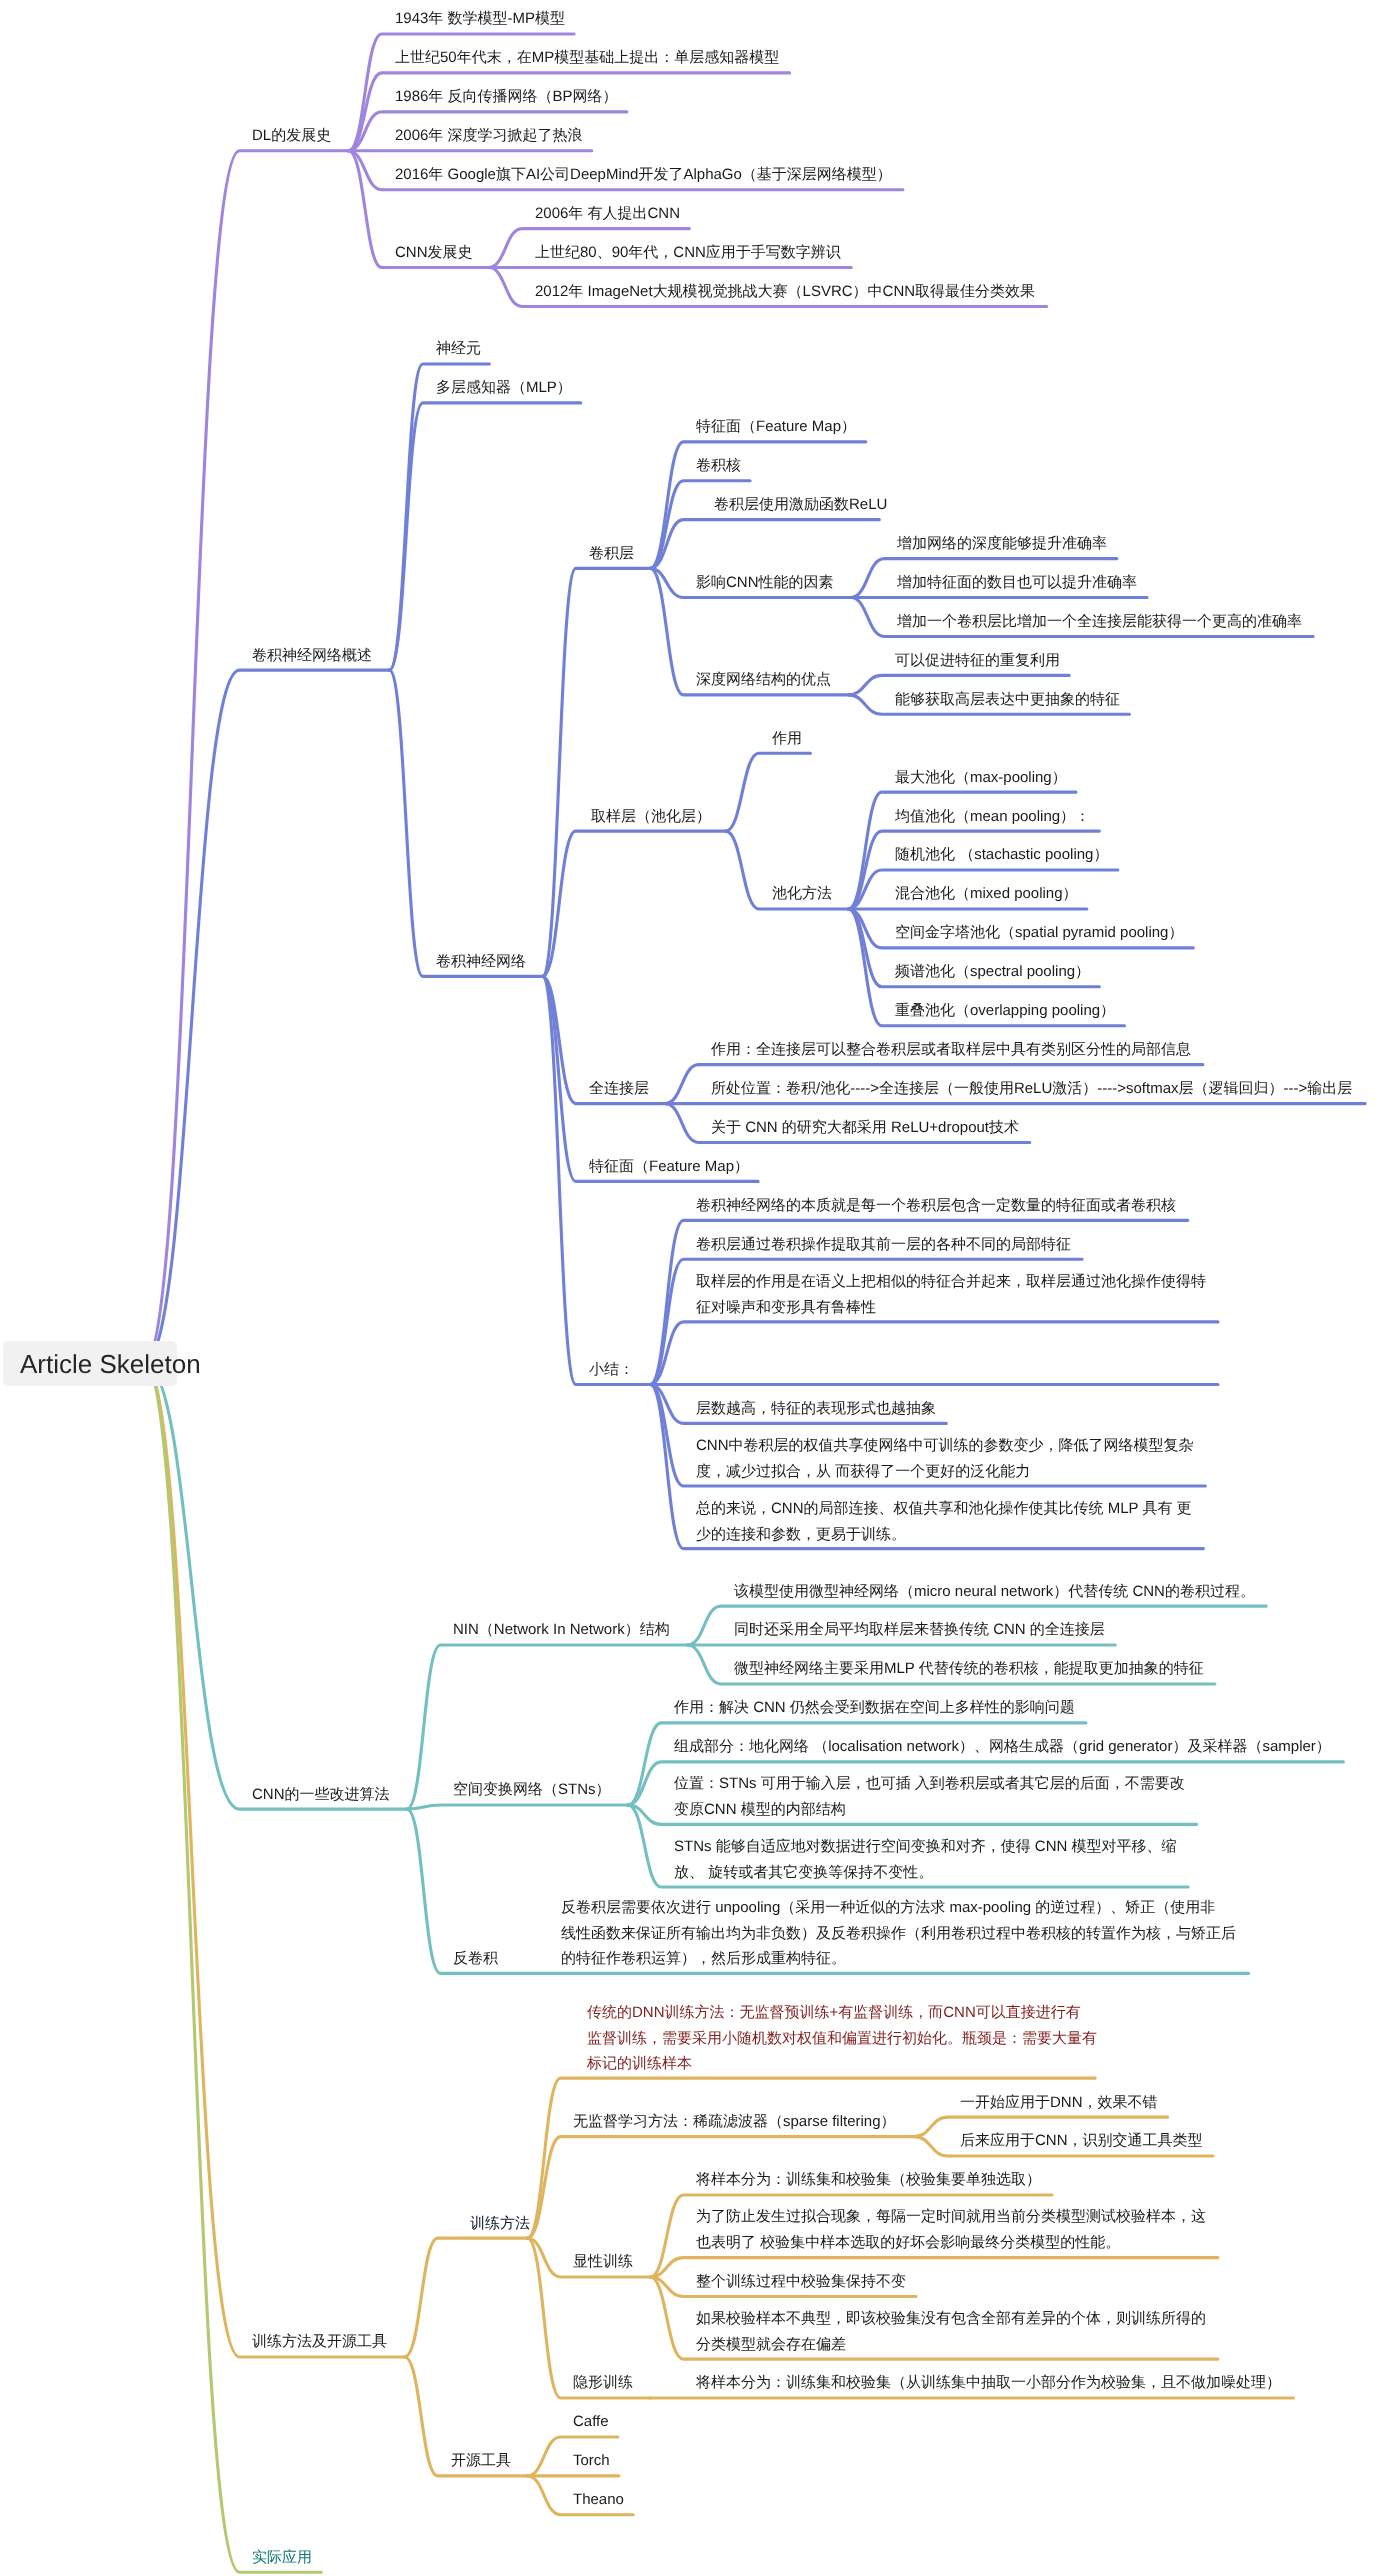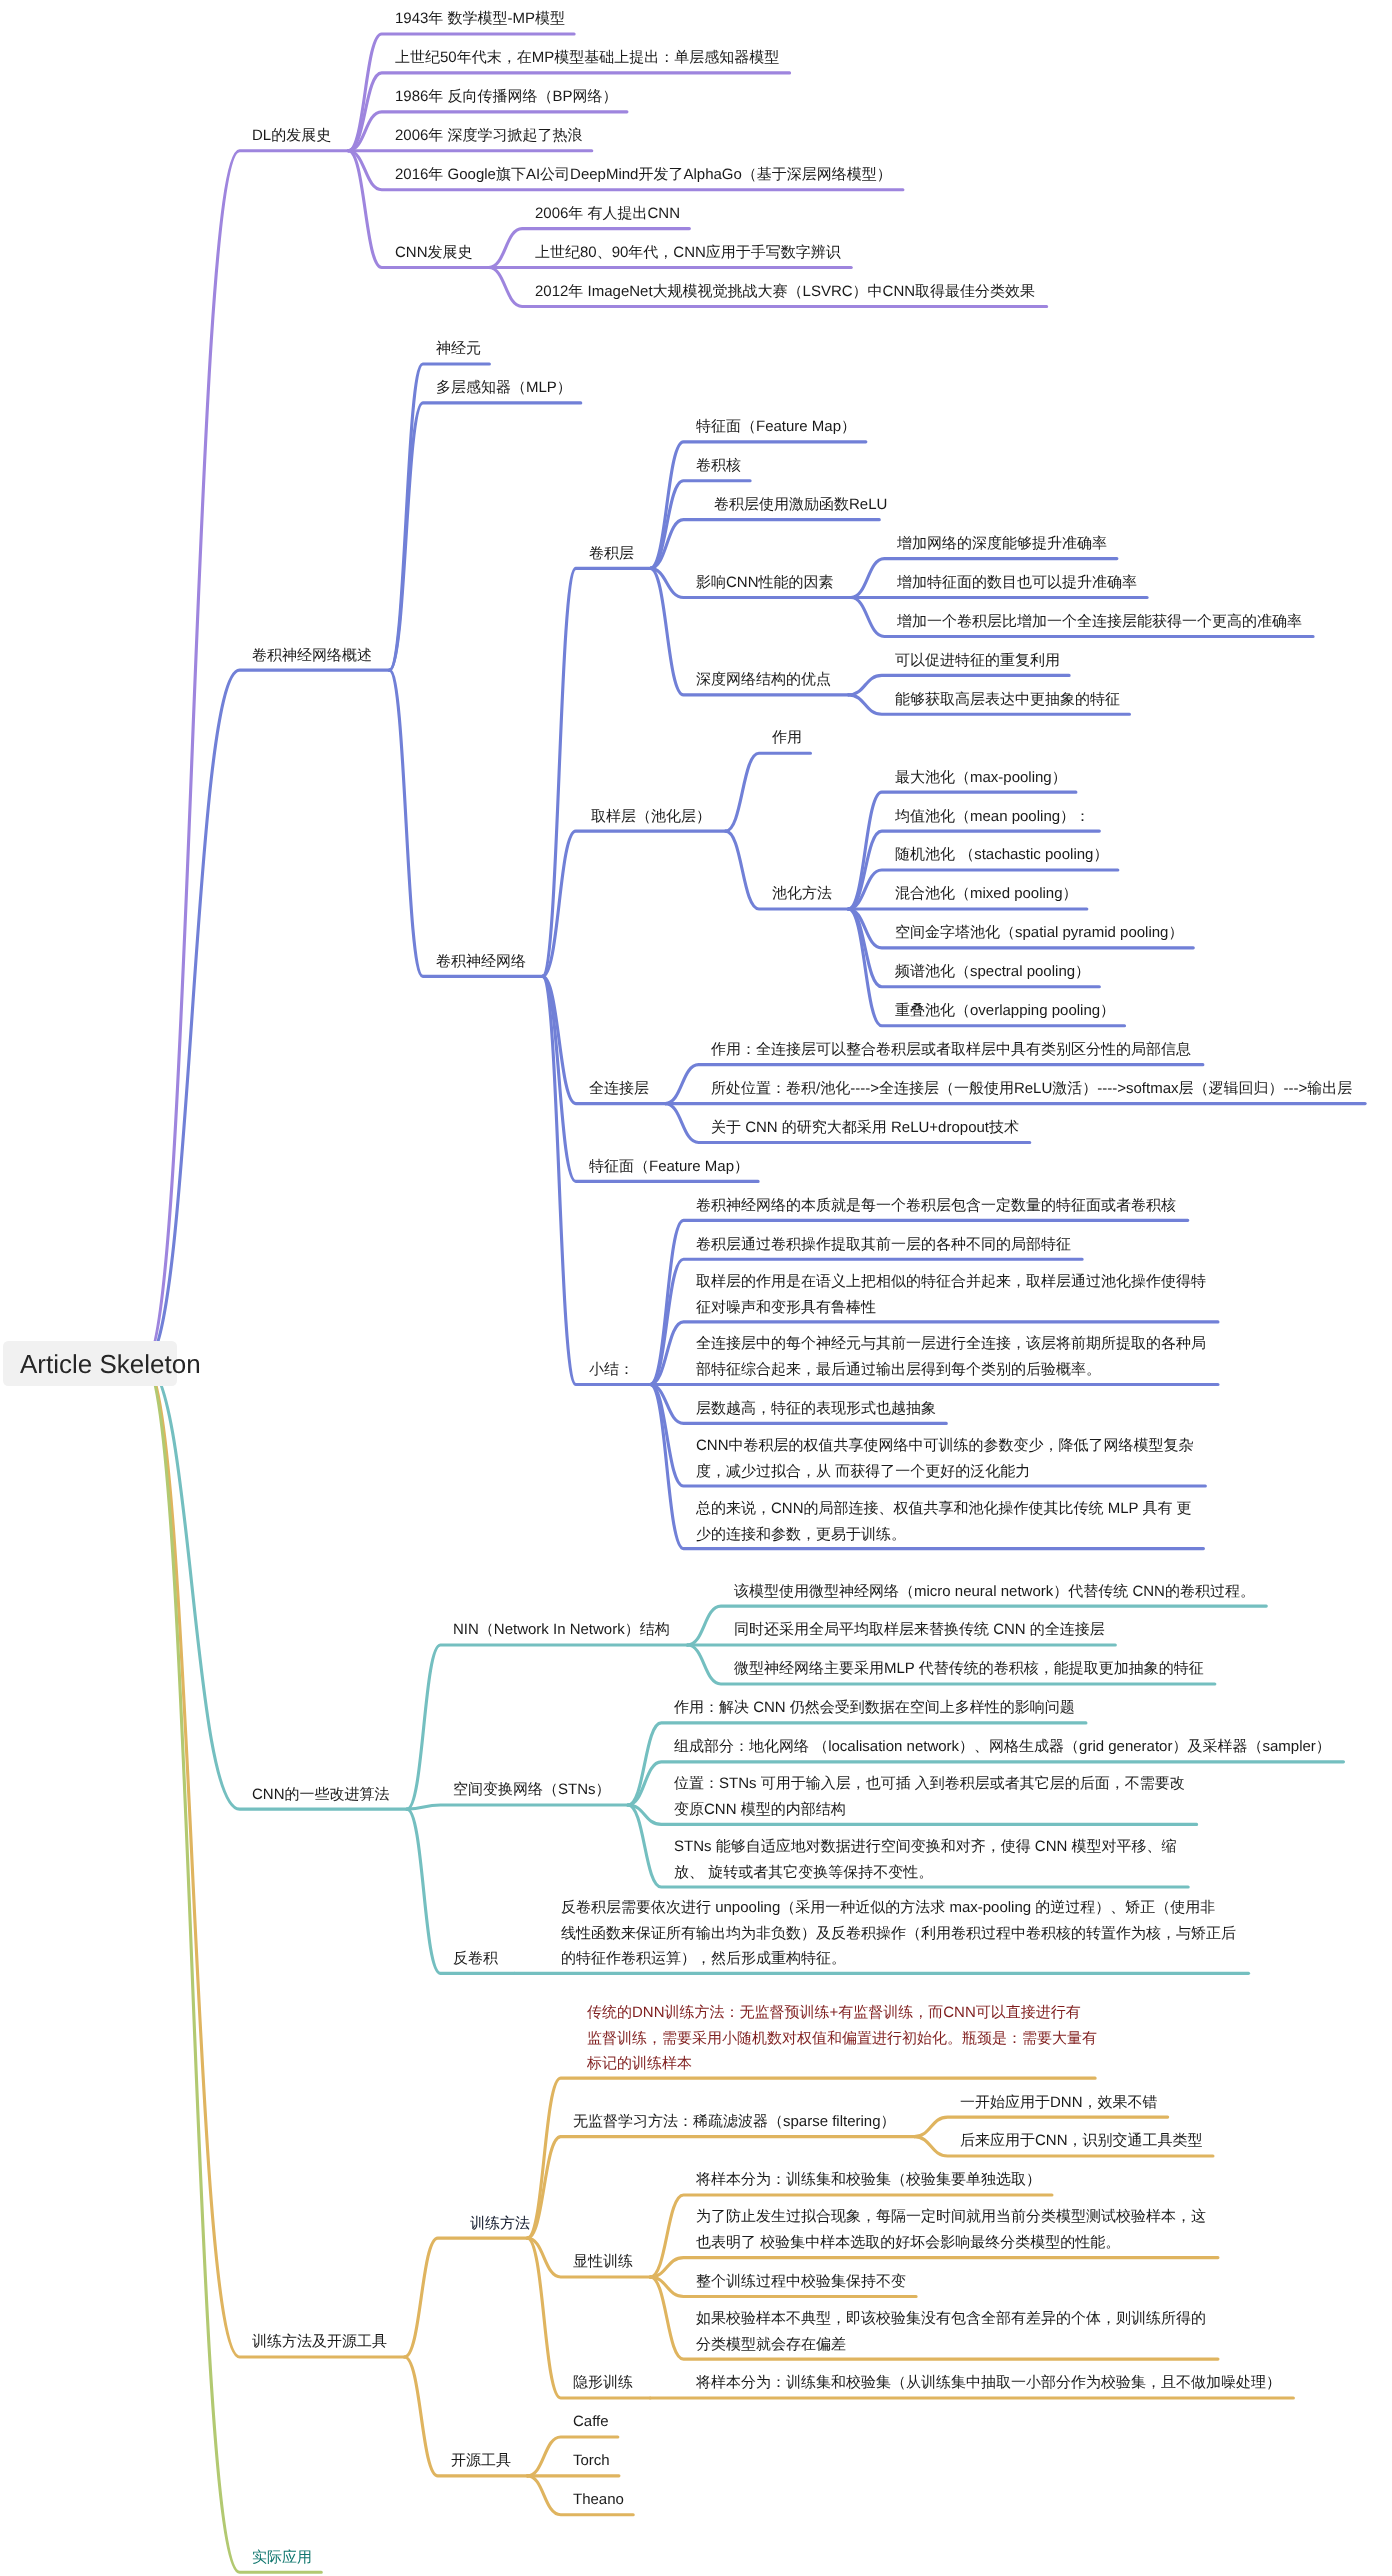--- a/index.html
+++ b/index.html
@@ -117,41 +117,39 @@
     <div class="node" style="color: rgb(26, 26, 26); left: 696px; top: 453px;">卷积核</div>
     <div class="node" style="color: rgb(26, 26, 26); left: 696px; top: 492px; margin-left: 18px;">卷积层使用激励函数ReLU</div>
     <div class="node" style="color: rgb(26, 26, 26); left: 897px; top: 531px;">增加网络的深度能够提升准确率</div>
     <div class="node" style="color: rgb(26, 26, 26); left: 897px; top: 570px;">增加特征面的数目也可以提升准确率</div>
     <div class="node" style="color: rgb(26, 26, 26); left: 897px; top: 609px;">增加一个卷积层比增加一个全连接层能获得一个更高的准确率</div>
     <div class="node" style="color: rgb(26, 26, 26); left: 696px; top: 570px;">影响CNN性能的因素</div>
     <div class="node" style="color: rgb(26, 26, 26); left: 895px; top: 648px;">可以促进特征的重复利用</div>
     <div class="node" style="color: rgb(26, 26, 26); left: 895px; top: 687px;">能够获取高层表达中更抽象的特征</div>
     <div class="node" style="color: rgb(26, 26, 26); left: 696px; top: 667px;">深度网络结构的优点</div>
     <div class="node" style="color: rgb(26, 26, 26); left: 589px; top: 541px;">卷积层</div>
-    <div class="node" style="color: rgb(26, 26, 26); left: 772px; top: 726px; font-family: Liberation Mono, monospace;">作用</div>
+    <div class="node" style="color: rgb(26, 26, 26); left: 772px; top: 726px;">作用</div>
     <div class="node" style="color: rgb(26, 26, 26); left: 895px; top: 765px;">最大池化（max-pooling）</div>
     <div class="node" style="color: rgb(26, 26, 26); left: 895px; top: 804px;">均值池化（mean pooling）：</div>
     <div class="node" style="color: rgb(26, 26, 26); left: 895px; top: 842px;">随机池化 （stachastic pooling）</div>
     <div class="node" style="color: rgb(26, 26, 26); left: 895px; top: 881px;">混合池化（mixed pooling）</div>
     <div class="node" style="color: rgb(26, 26, 26); left: 895px; top: 920px;">空间金字塔池化（spatial pyramid pooling）</div>
     <div class="node" style="color: rgb(26, 26, 26); left: 895px; top: 959px;">频谱池化（spectral pooling）</div>
     <div class="node" style="color: rgb(26, 26, 26); left: 895px; top: 998px;">重叠池化（overlapping pooling）</div>
     <div class="node" style="color: rgb(26, 26, 26); left: 772px; top: 881px;">池化方法</div>
     <div class="node" style="color: rgb(26, 26, 26); left: 591px; top: 804px;">取样层（池化层）</div>
     <div class="node" style="color: rgb(26, 26, 26); left: 711px; top: 1037px;">作用：全连接层可以整合卷积层或者取样层中具有类别区分性的局部信息</div>
     <div class="node" style="color: rgb(26, 26, 26); left: 711px; top: 1076px;">所处位置：卷积/池化----&gt;全连接层（一般使用ReLU激活）----&gt;softmax层（逻辑回归）---&gt;输出层</div>
     <div class="node" style="color: rgb(26, 26, 26); left: 711px; top: 1115px;">关于 CNN 的研究大都采用 ReLU+dropout技术</div>
     <div class="node" style="color: rgb(26, 26, 26); left: 589px; top: 1076px;">全连接层</div>
     <div class="node" style="color: rgb(26, 26, 26); left: 589px; top: 1154px;">特征面（Feature Map）</div>
     <div class="node" style="color: rgb(26, 26, 26); left: 696px; top: 1193px;">卷积神经网络的本质就是每一个卷积层包含一定数量的特征面或者卷积核</div>
     <div class="node" style="color: rgb(26, 26, 26); left: 696px; top: 1232px;">卷积层通过卷积操作提取其前一层的各种不同的局部特征</div>
     <div class="node" style="color: rgb(26, 26, 26); left: 696px; top: 1269px;">取样层的作用是在语义上把相似的特征合并起来，取样层通过池化操作使得特
 征对噪声和变形具有鲁棒性</div>
-    <div class="node" style="color: rgb(26, 26, 26); left: 696px; top: 1331px;">全连接层中的每个神经元与其前一层进行全连接，该层将前期所提取的各种局
-部特征综合起来，最后通过输出层得到每个类别的后验概率。</div>
     <div class="node" style="color: rgb(26, 26, 26); left: 696px; top: 1396px;">层数越高，特征的表现形式也越抽象</div>
     <div class="node" style="color: rgb(26, 26, 26); left: 696px; top: 1433px;">CNN中卷积层的权值共享使网络中可训练的参数变少，降低了网络模型复杂
 度，减少过拟合，从 而获得了一个更好的泛化能力</div>
     <div class="node" style="color: rgb(26, 26, 26); left: 696px; top: 1496px;">总的来说，CNN的局部连接、权值共享和池化操作使其比传统 MLP 具有 更
 少的连接和参数，更易于训练。</div>
     <div class="node" style="color: rgb(26, 26, 26); left: 589px; top: 1357px;">小结：</div>
     <div class="node" style="color: rgb(26, 26, 26); left: 436px; top: 949px;">卷积神经网络</div>
     <div class="node" style="color: rgb(26, 26, 26); left: 252px; top: 643px;">卷积神经网络概述</div>
     <div class="node" style="color: rgb(26, 26, 26); left: 734px; top: 1579px;">该模型使用微型神经网络（micro neural network）代替传统 CNN的卷积过程。</div>
     <div class="node" style="color: rgb(26, 26, 26); left: 734px; top: 1617px;">同时还采用全局平均取样层来替换传统 CNN 的全连接层</div>

